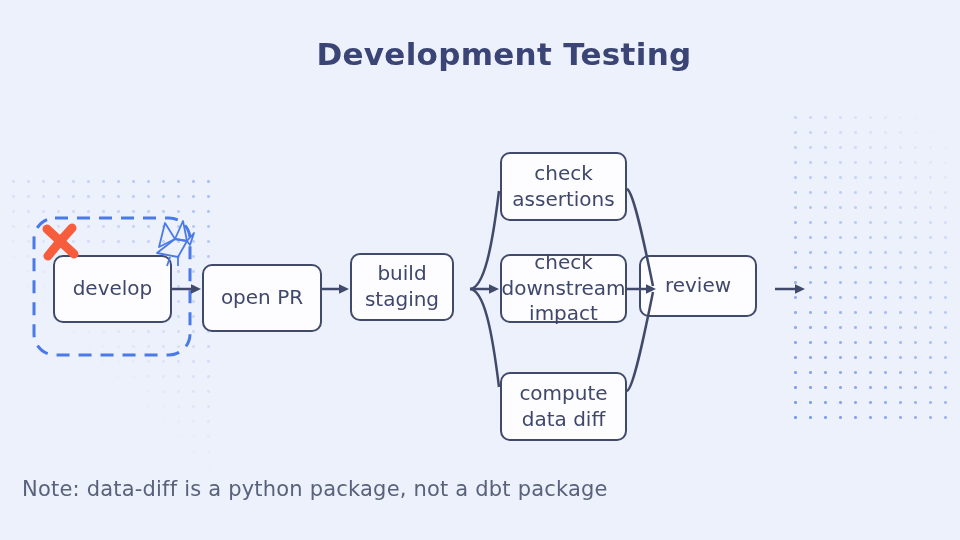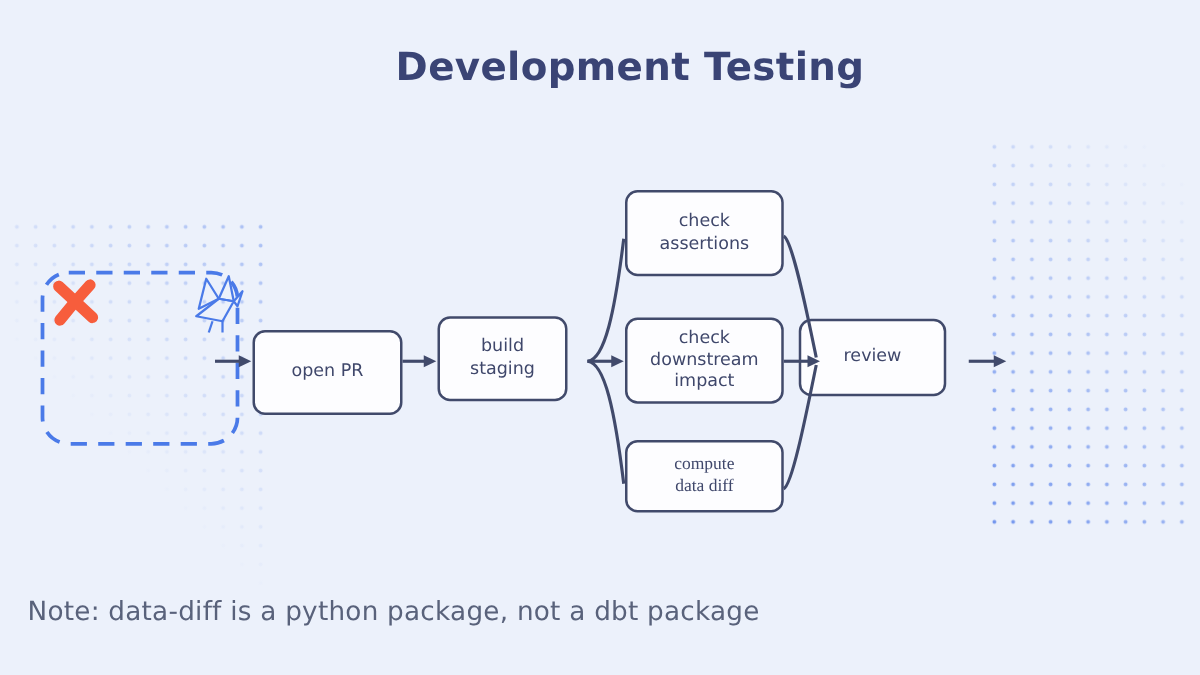--- a/index.html
+++ b/index.html
@@ -26,46 +26,47 @@
   }
   .note{
     position:absolute;left:22px;top:477px;z-index:2;
     font-size:21px;color:#59627b;letter-spacing:.2px;
   }
   
   .node{
     position:absolute;z-index:2;
     background:#fdfdff;border:2.5px solid #414a6b;border-radius:10px;
     display:flex;align-items:center;justify-content:center;
-    font-size:14px;color:#3f476b;text-align:center;line-height:1.28;
+    font-size:20px;color:#3f476b;text-align:center;line-height:1.28;
     white-space:pre-line;box-sizing:border-box;padding:2px 4px;
   }
   .n-develop{left:53px;top:255px;width:119px;height:68px;}
   .n-openpr{left:202px;top:253px;width:120px;height:68px;margin-top:11px;}
   .n-staging{left:350px;top:253px;width:104px;height:68px;}
   .n-assert{left:500px;top:152px;width:127px;height:69px;}
   .n-impact{left:500px;top:254px;width:127px;height:69px;}
-  .n-diff{left:500px;top:352px;width:127px;height:58px;font-family:Liberation Serif, serif;}
+  .n-diff{left:500px;top:372px;width:127px;height:69px;}
   .n-review{left:639px;top:255px;width:118px;height:62px;}
   .n-merge{left:806px;top:255px;width:120px;height:70px;}
   
   .overlay{position:absolute;left:0;top:0;z-index:3;pointer-events:none;}
 </style>
 </head>
 <body>
 
 <div class="canvas">
 
   <div class="dotgrid dotgrid-left"></div>
   <div class="dotfade dotfade-left"></div>
   <div class="dotgrid dotgrid-right"></div>
   <div class="dotfade dotfade-right"></div>
 
   <div class="title">Development Testing</div>
 
+  <div class="node n-develop">develop</div>
   <div class="node n-openpr">open PR</div>
   <div class="node n-staging">build
 staging</div>
   <div class="node n-assert">check
 assertions</div>
   <div class="node n-impact">check
 downstream
 impact</div>
   <div class="node n-diff">compute
 data diff</div>

